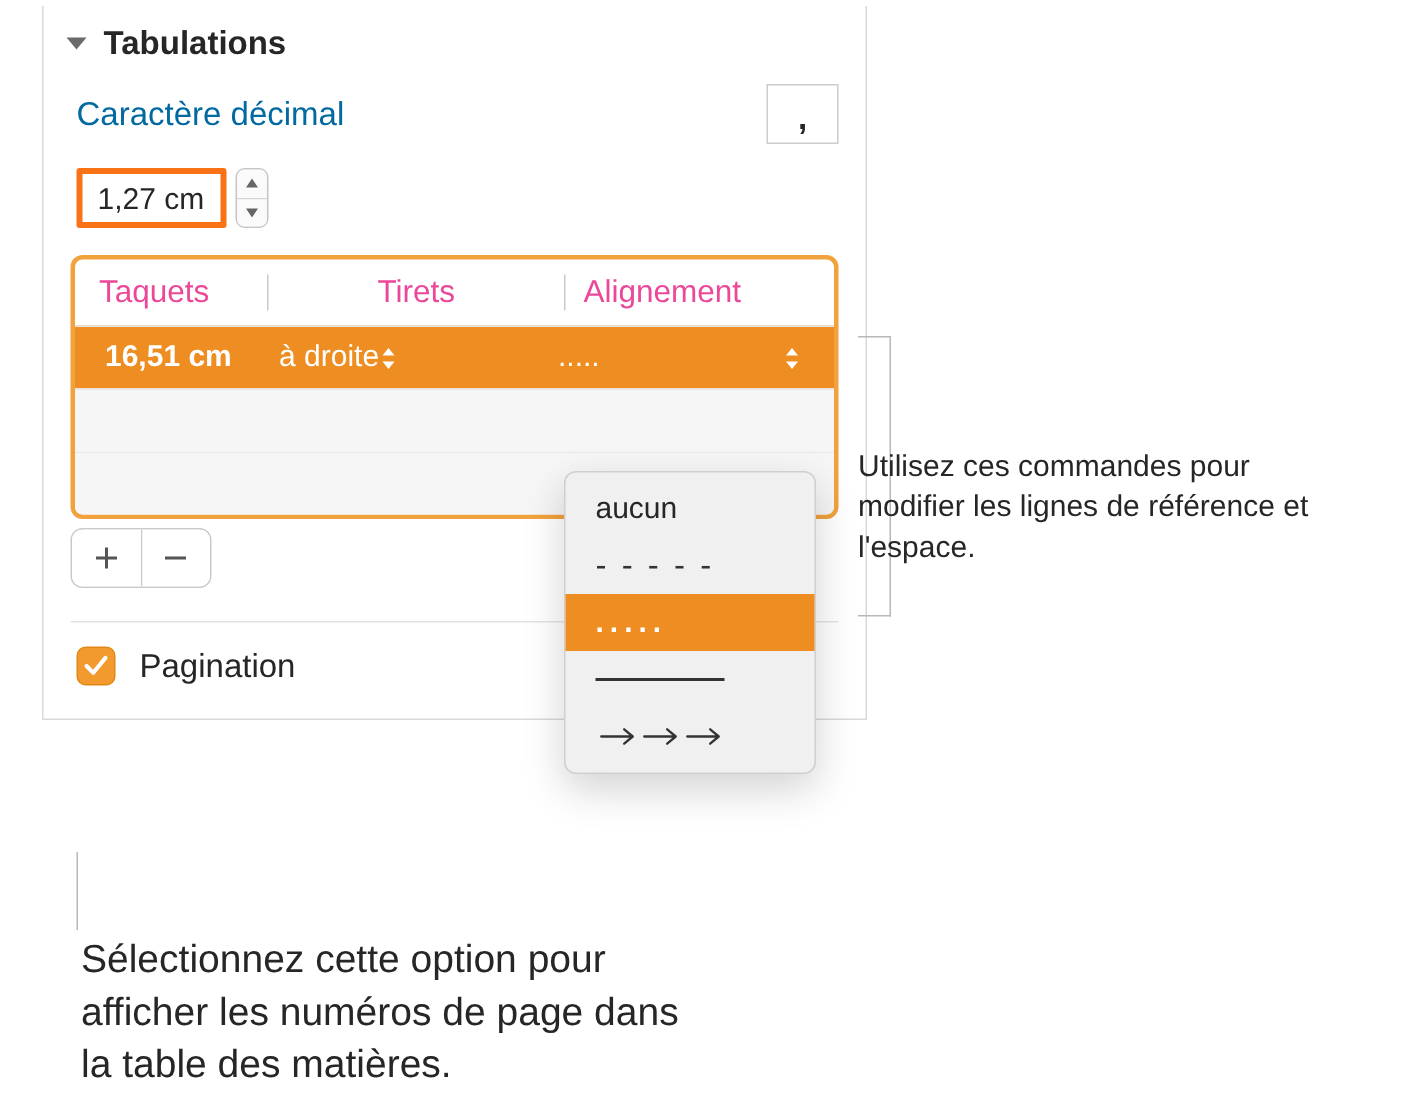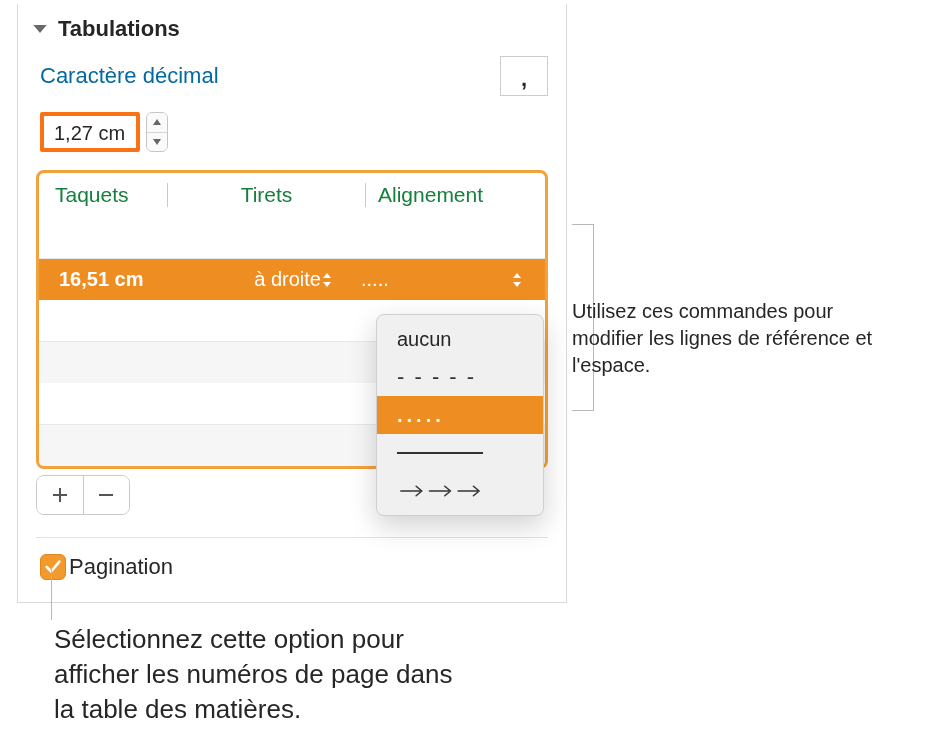--- a/index.html
+++ b/index.html
@@ -8,21 +8,21 @@
     font-family: -apple-system, "Helvetica Neue", Arial, sans-serif;
     font-size: 20px;
     color: #262626;
     background: #fff;
     width: 943px;
     height: 737px;
     position: relative;
   }
   .panel {
     position: absolute;
-    left: 17px;
+    left: 28px;
     top: 4px;
     width: 550px;
     border: 1px solid #d9d9d9;
     border-top: none;
     background: #fff;
   }
   .section-header {
     display: flex;
     align-items: center;
     gap: 10px;
@@ -101,46 +101,45 @@
     border-radius: 8px;
     background: #fff;
     position: relative;
   }
   .table-head {
     display: flex;
     padding: 10px 0 10px 0;
   }
   .th {
     font-size: 21px;
-    color: #15803d;
+    color: #ec4899;
     text-align: left;
     padding: 0 12px;
   }
   .th.sep { border-left: 1px solid #c9c9c9; }
   .th1 { width: 128px; padding-left: 16px; }
   .th2 { width: 180px; }
   .th3 { flex: 1; text-align: center; }
 
   .trow {
     display: flex;
     align-items: center;
     height: 42px;
     background: #ee8e22;
     color: #fff;
     font-size: 20px;
     border-top: 1px solid #e8e8e8;
-    margin-top: 41px;
   }
   .trow.empty {
     background: #f6f6f6;
     color: #888;
   }
   .trow.empty.last { border-bottom-left-radius: 5px; border-bottom-right-radius: 5px; }
   .cell1 { width: 128px; padding-left: 20px; font-weight: 600; }
-  .cell2 { width: 180px; padding-left: 8px; display:flex; align-items:center; justify-content:flex-end; padding-right:14px;}
+  .cell2 { width: 180px; padding-left: 8px; display:flex; align-items:center; justify-content:flex-start; padding-right:14px;}
   .cell3 { flex: 1; padding-left: 14px; display:flex; align-items:center; justify-content:space-between; padding-right:22px;}
   .updown {
     display:inline-flex; flex-direction:column; line-height:8px; font-size:9px; color:#fff;
   }
 
   .addremove {
     display: flex;
     width: 94px;
     height: 40px;
     margin: 6px 0 0 18px;
@@ -152,21 +151,21 @@
     flex:1; display:flex; align-items:center; justify-content:center;
     font-size: 26px; color:#555; cursor:pointer; background:#fff;
   }
   .addremove .ab:first-child { border-right:1px solid #c9c9c9; }
 
   .divider {
     height:1px; background:#e3e3e3; margin: 22px 18px 0 18px;
   }
 
   .check-row {
-    display:flex; align-items:center; gap:3px;
+    display:flex; align-items:center; gap:16px;
     padding: 16px 18px 22px 22px;
   }
   .checkbox {
     width:26px; height:26px; border-radius:6px;
     background:#f29a2e; display:flex; align-items:center; justify-content:center;
     border:1px solid #e08816;
   }
   .checkbox svg { width:18px; height:18px; }
   .check-label { font-size:22px; }
 

